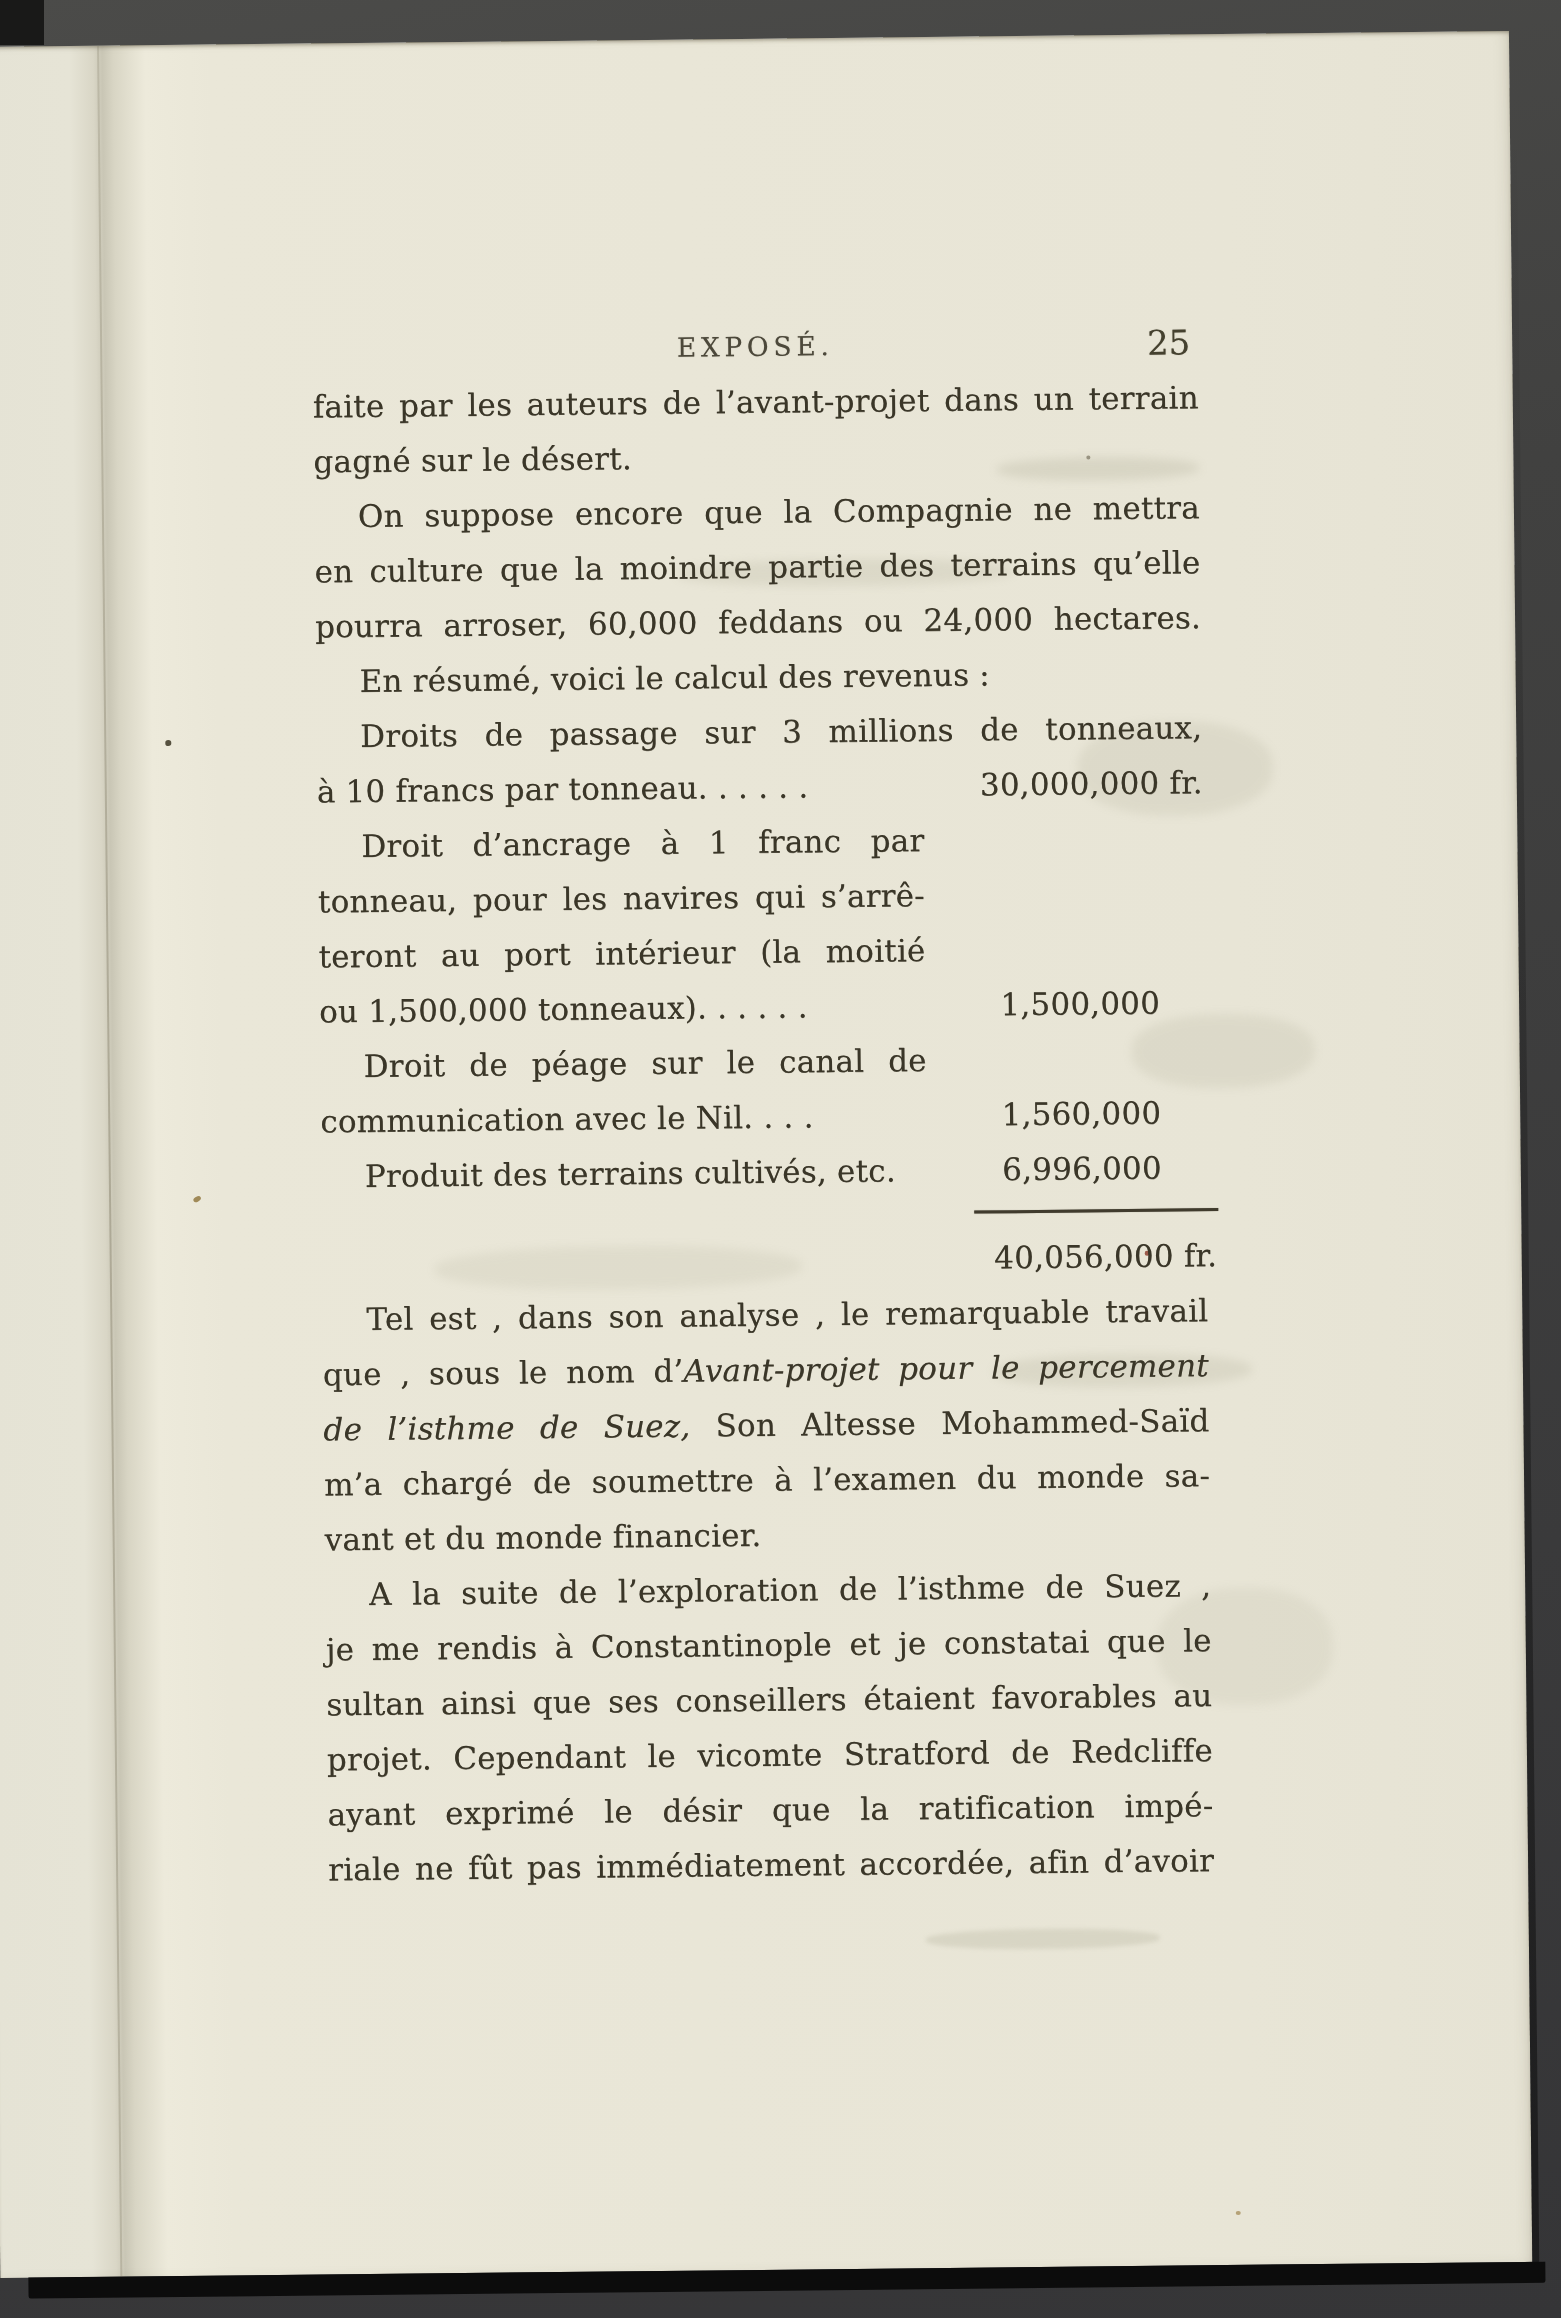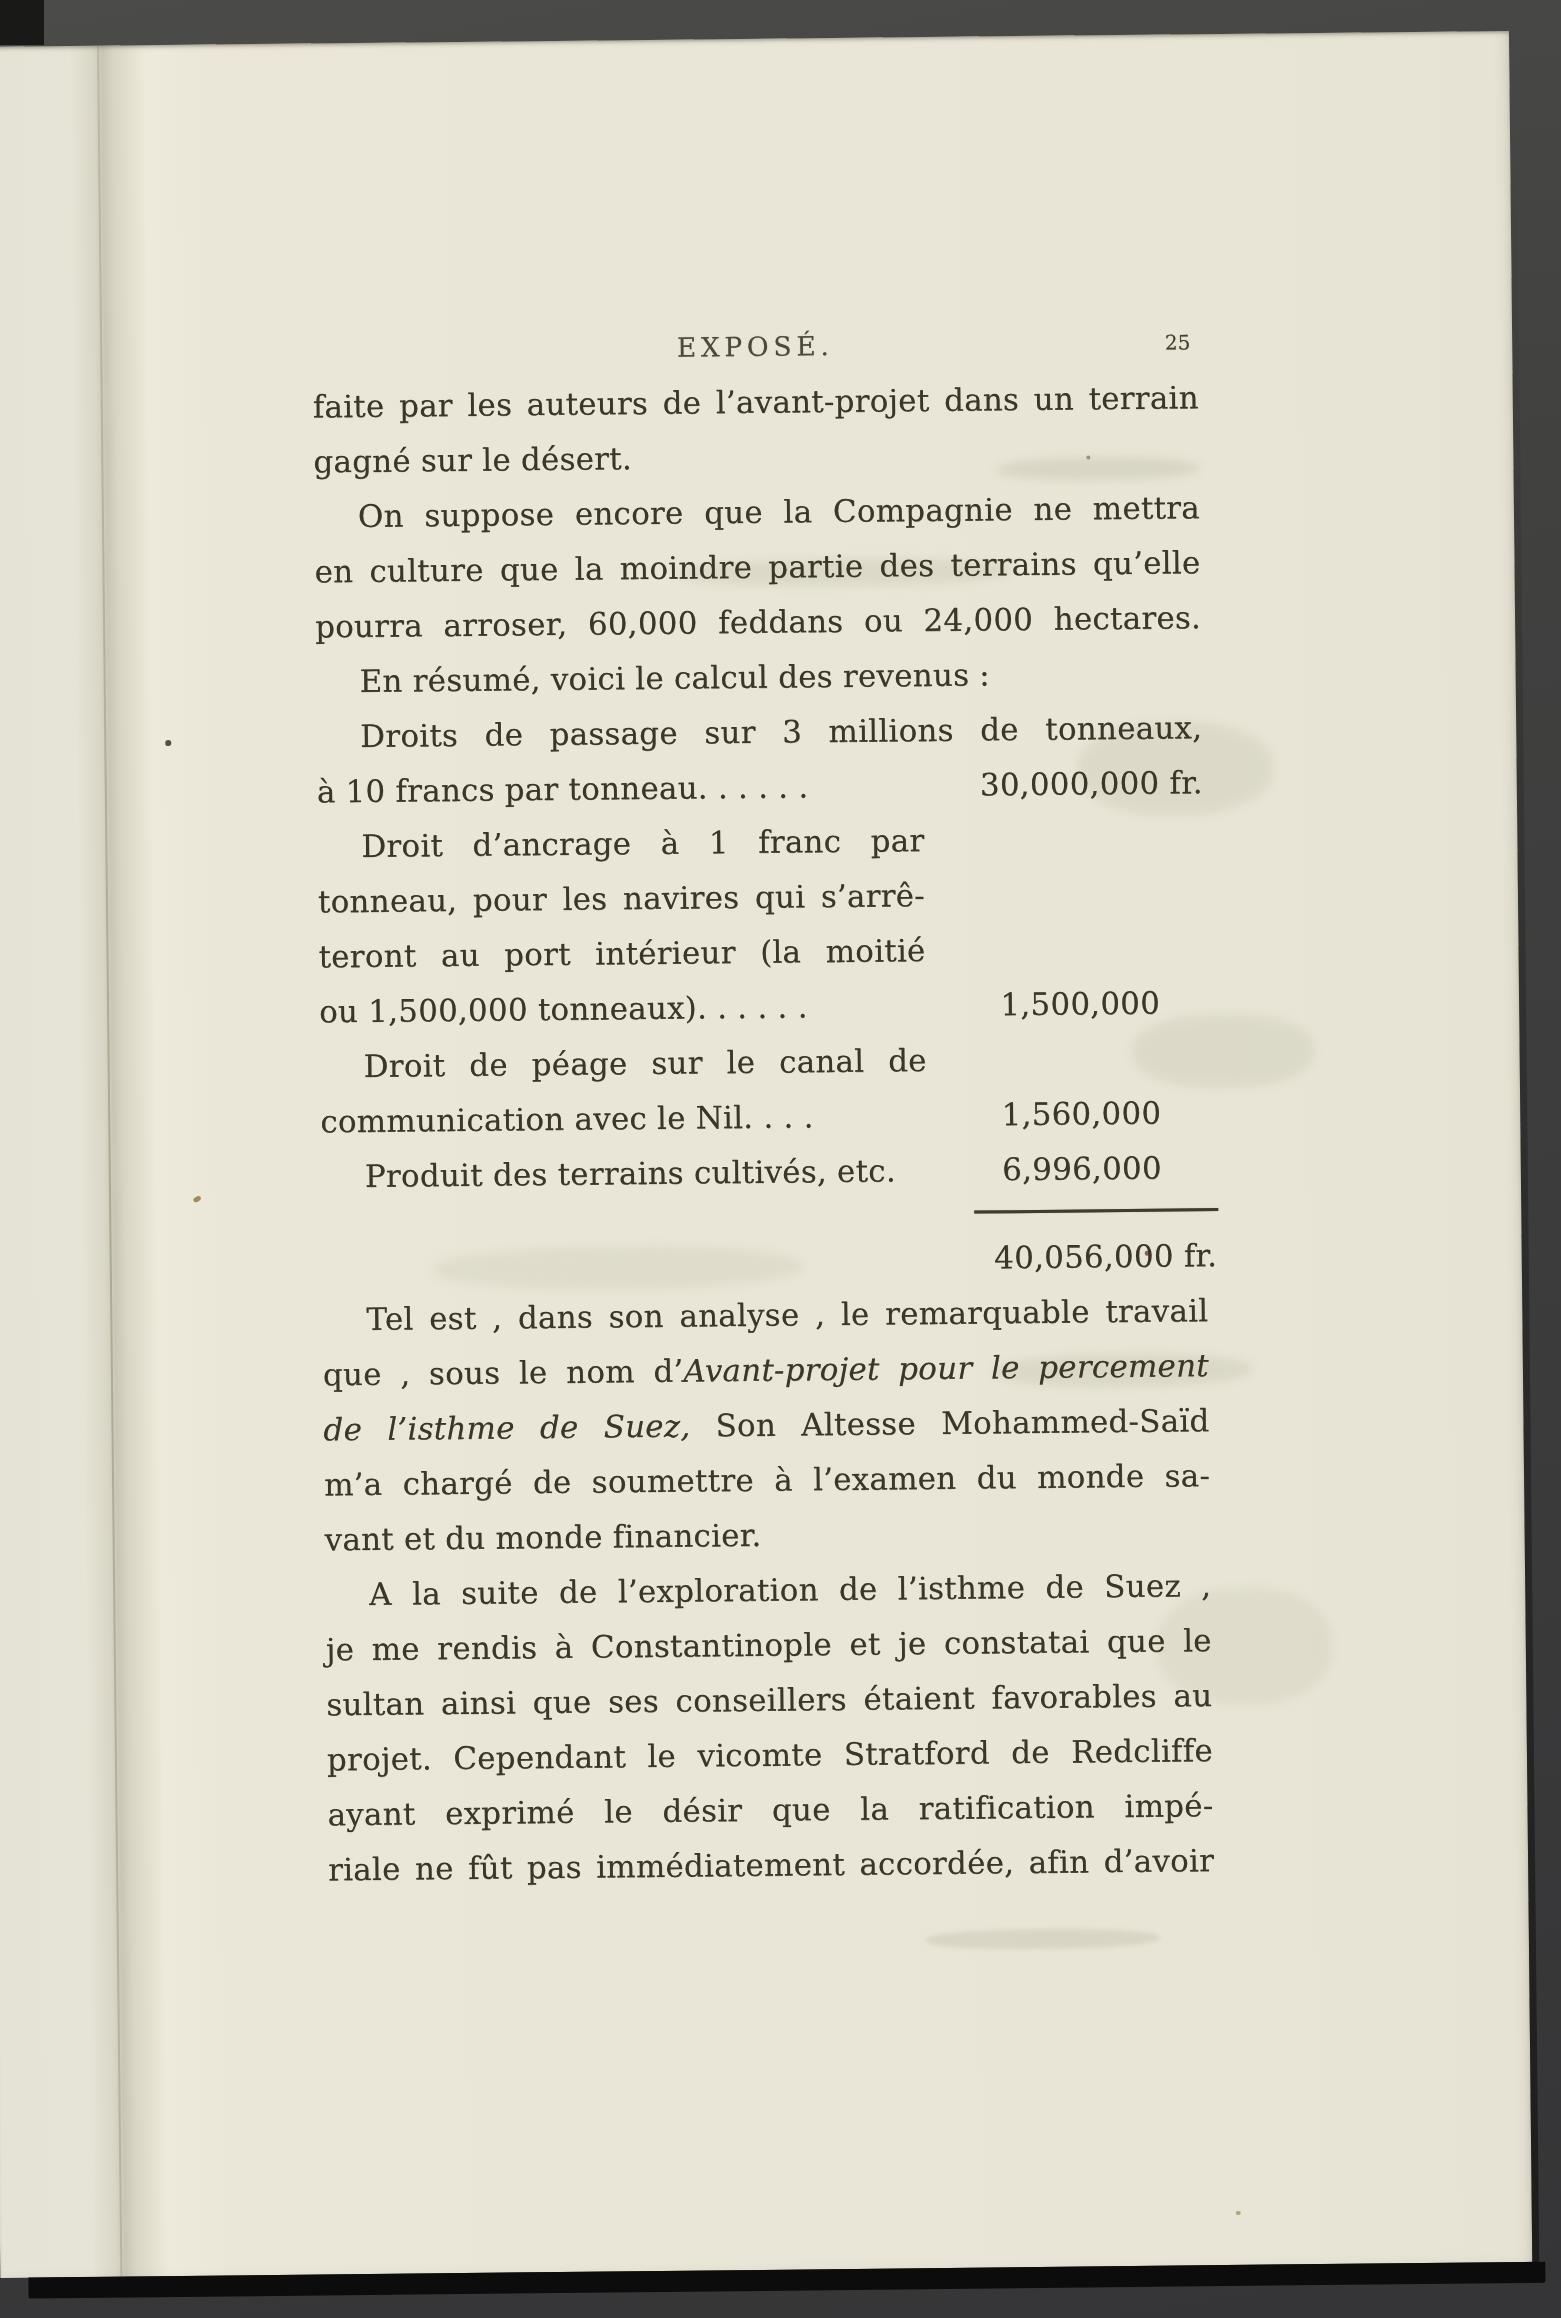--- a/index.html
+++ b/index.html
@@ -32,21 +32,21 @@
   .crease-line{position:absolute;top:0;bottom:0;left:120px;width:2.3px;
     background:linear-gradient(to bottom,rgba(130,124,102,.25),rgba(130,124,102,.45) 50%,rgba(130,124,102,.3));}
   
   .header{position:absolute;left:332px;top:290px;width:886px;height:36px;line-height:36px;}
   .title{
     position:absolute;left:0;right:0;text-align:center;
     font-size:26.5px;letter-spacing:4.7px;color:#4c483a;
     text-shadow:0 0 0.8px rgba(76,72,58,.5);
   }
   .pagenum{
-    position:absolute;right:7.8px;top:0;font-size:20px;color:#45412f;
+    position:absolute;right:7.8px;top:0;font-size:34px;color:#45412f;
     text-shadow:0 0 0.8px rgba(69,65,47,.5);
     margin-left:32px;
   }
   
   .body-text{
     position:absolute;left:332px;top:336px;width:886px;
     font-size:31px;color:#3a3628;letter-spacing:0.2px;
     text-shadow:0.2px 0.3px 0.5px rgba(58,53,40,.55);
   }
   .row{height:55px;line-height:55px;white-space:nowrap;}

